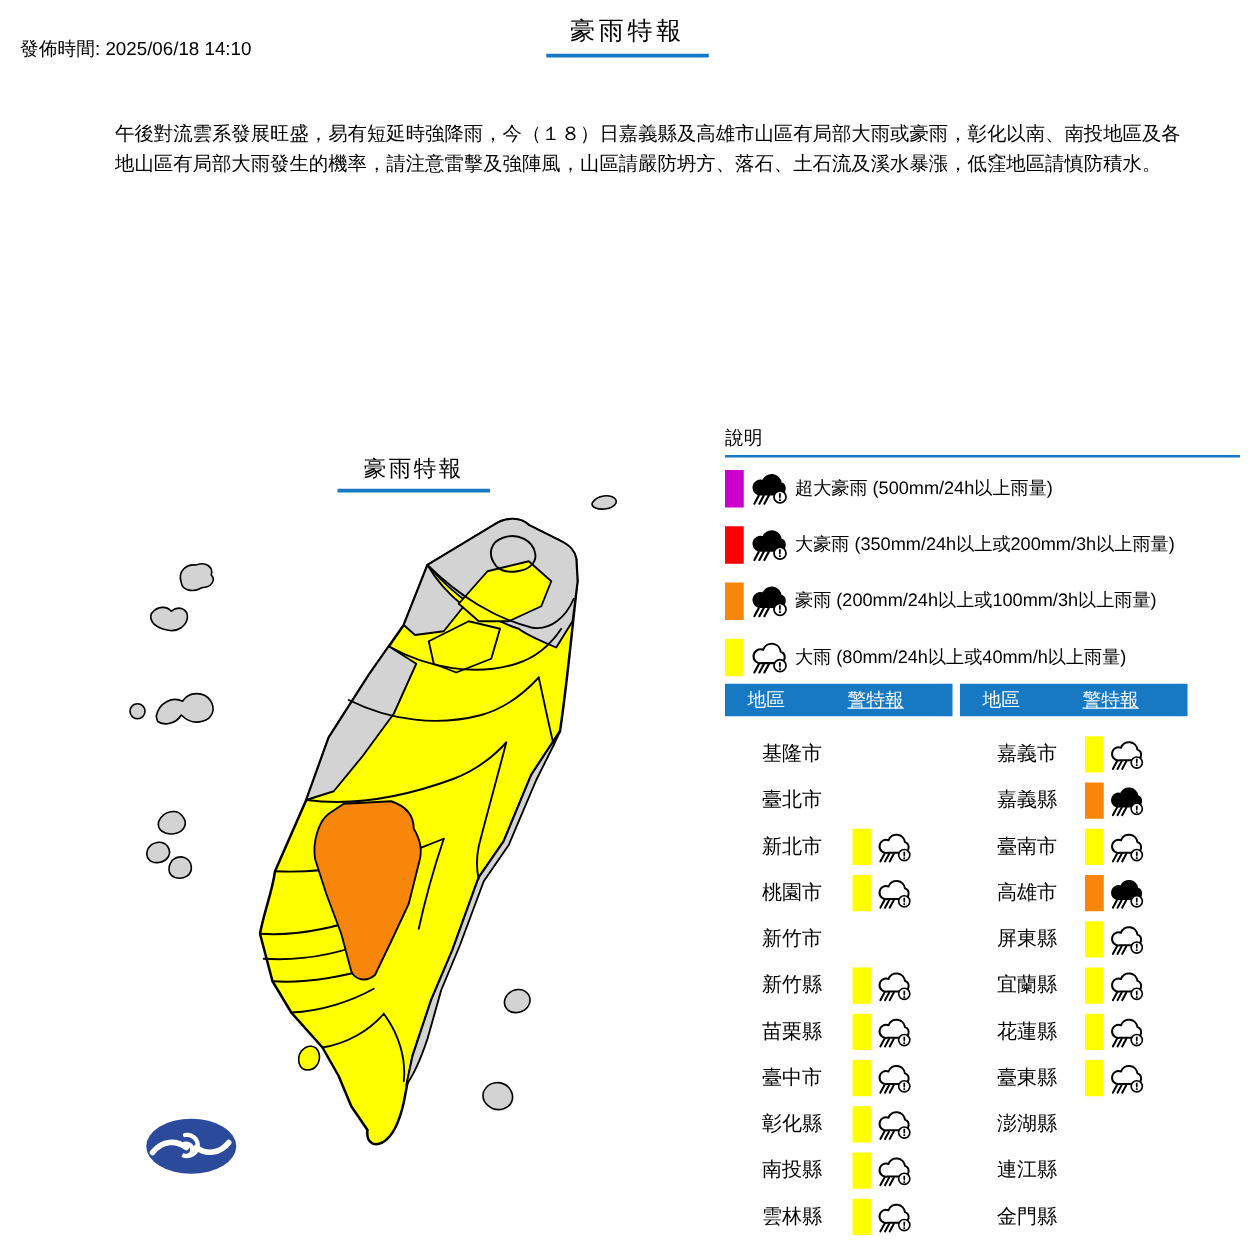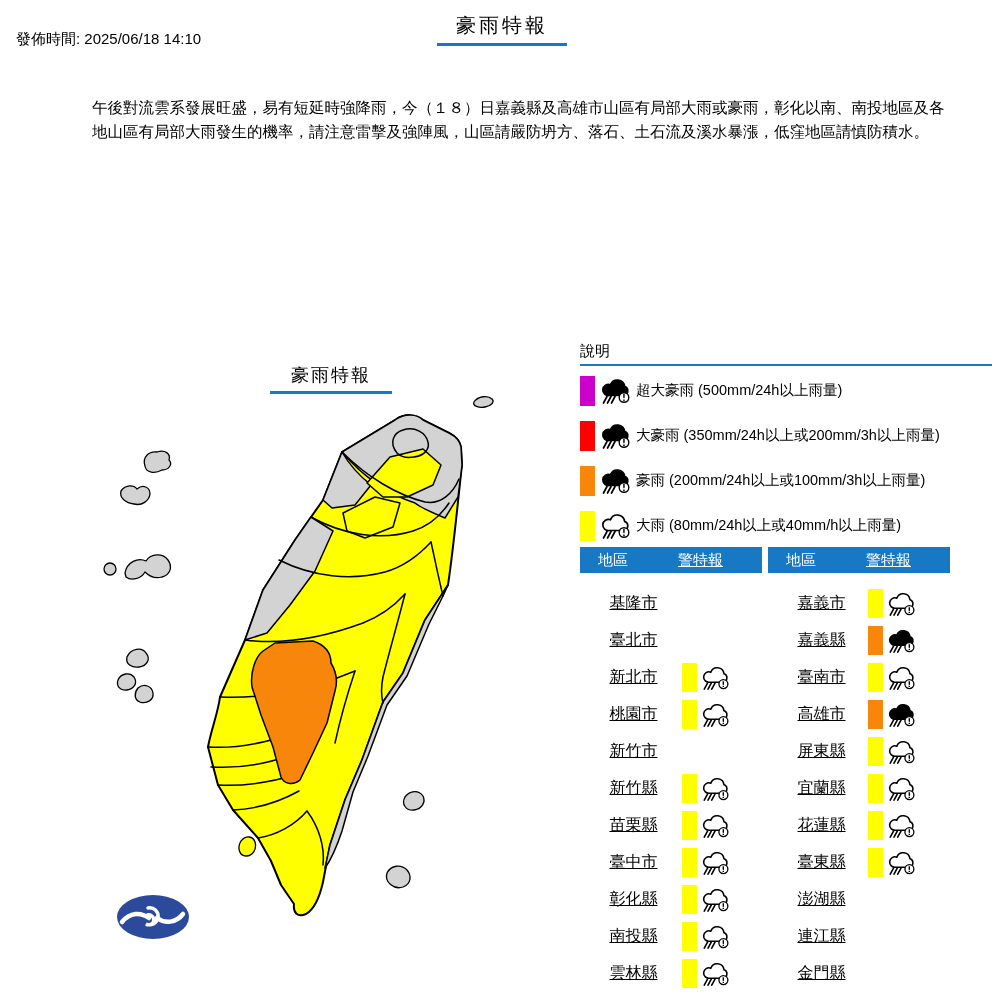--- a/index.html
+++ b/index.html
@@ -35,21 +35,21 @@
   .legend-label{font-size:14.5px;margin-left:5px;white-space:nowrap;text-align:right;}
   .wtable{position:absolute;top:547px;width:182px;text-align:center;}
   #table-left{left:580px;}
   #table-right{left:768px;}
   .thead{height:26px;background:var(--c-accent-blue);color:#fff;position:relative;font-size:15px;}
   .thead span{position:absolute;top:4px;}
   .thead .h1{left:18px;}
   .thead .h2{left:98px;text-decoration:underline;}
   .trows{margin-top:12px;}
   .trow{display:flex;align-items:center;height:37px;}
-  .tname{flex:none;font-size:16px;text-decoration:underline;}
+  .tname{flex:none;font-size:16px;}
   #table-left .tname{width:97px;padding-left:5px;}
   #table-right .tname{width:93px;padding-left:7px;}
   .tswatch{width:15px;height:29px;flex:none;}
   .ticon{margin-left:3px;display:flex;align-items:center;}
 </style>
 </head>
 <body>
 
 <div class="published">發佈時間: 2025/06/18 14:10</div>
 

